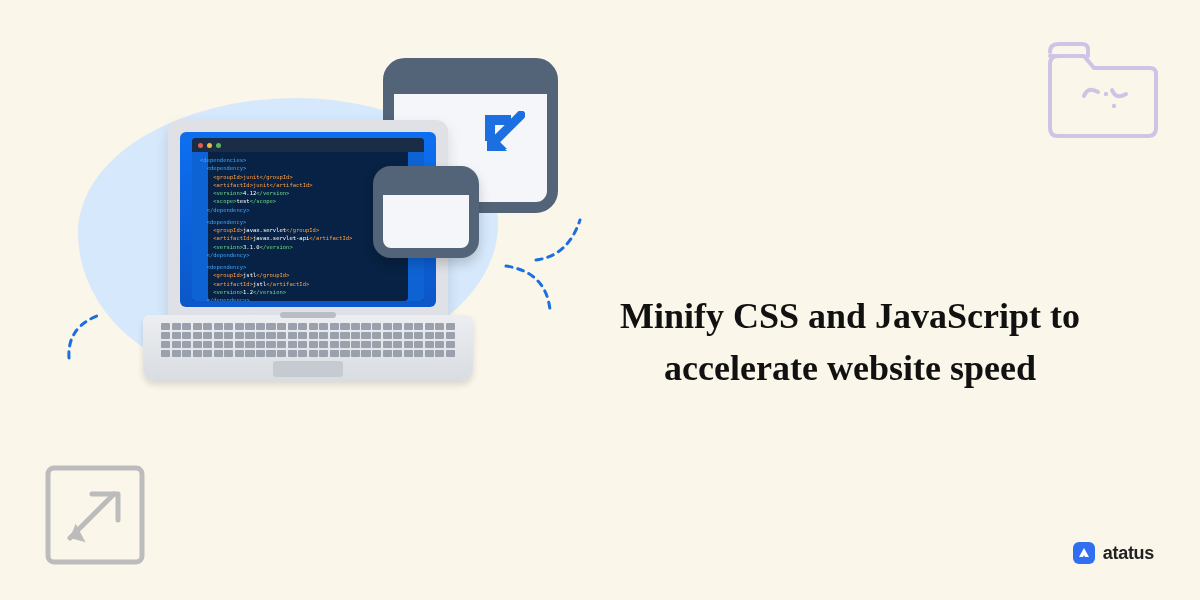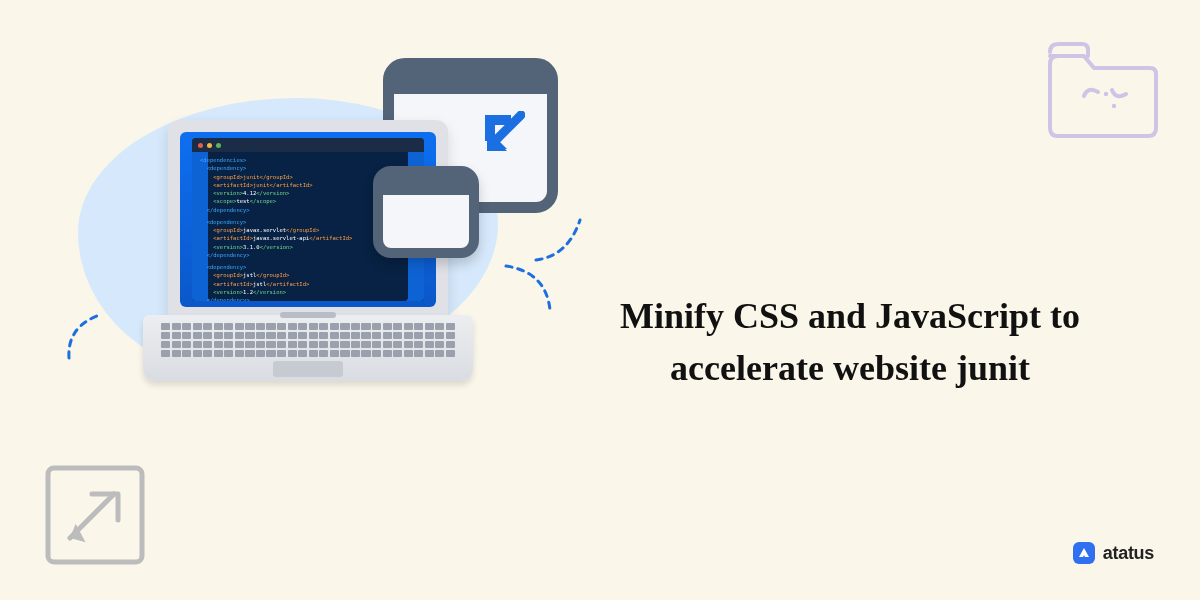--- a/index.html
+++ b/index.html
@@ -271,21 +271,21 @@
 <div class="popout-icon">
   <svg viewBox="0 0 110 110" fill="none" stroke="#bcbcbc" stroke-width="5" stroke-linecap="round" stroke-linejoin="round">
     <rect x="8" y="8" width="94" height="94" rx="6"></rect>
     <path d="M30 78 L74 34"></path>
     <path d="M52 34 L78 34 L78 60"></path>
     <path d="M30 78 L26 82 M30 78 L34 82" stroke-width="0"></path>
     <path d="M30 78 l-6 -14 l20 6 z" fill="#bcbcbc" stroke="none" transform="rotate(45 30 78)"></path>
   </svg>
 </div>
 
-<h1 class="headline">Minify CSS and JavaScript to accelerate website junit</h1>
+<h1 class="headline">Minify CSS and JavaScript to accelerate website speed</h1>
 
 <div class="brand">
   <span class="brand-mark">
     <svg width="12" height="12" viewBox="0 0 24 24">
         <path fill="#fff" d="M12 2 L22 20 H14 L12 16 L10 20 H2 Z"></path>
       </svg>
   </span>
   <span class="brand-name">atatus</span>
 </div>
 

